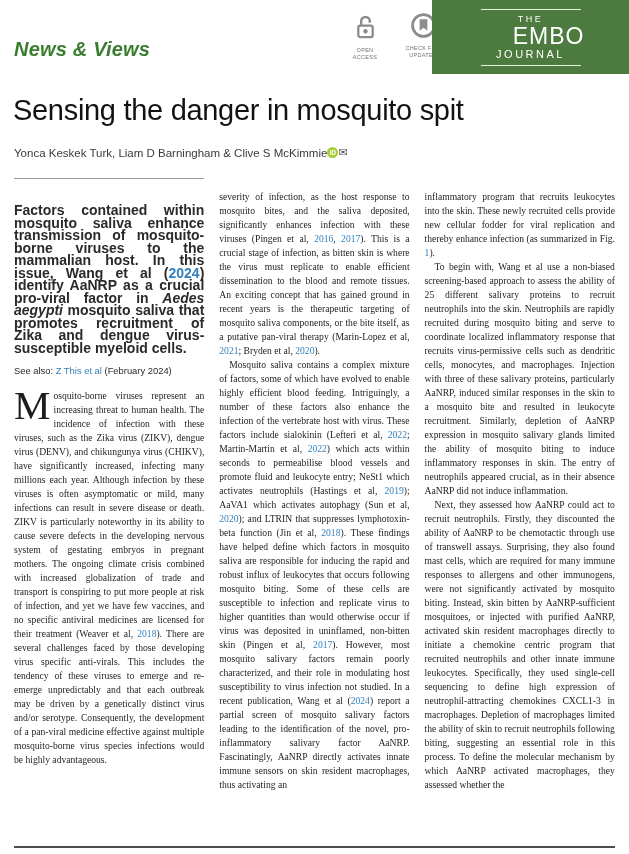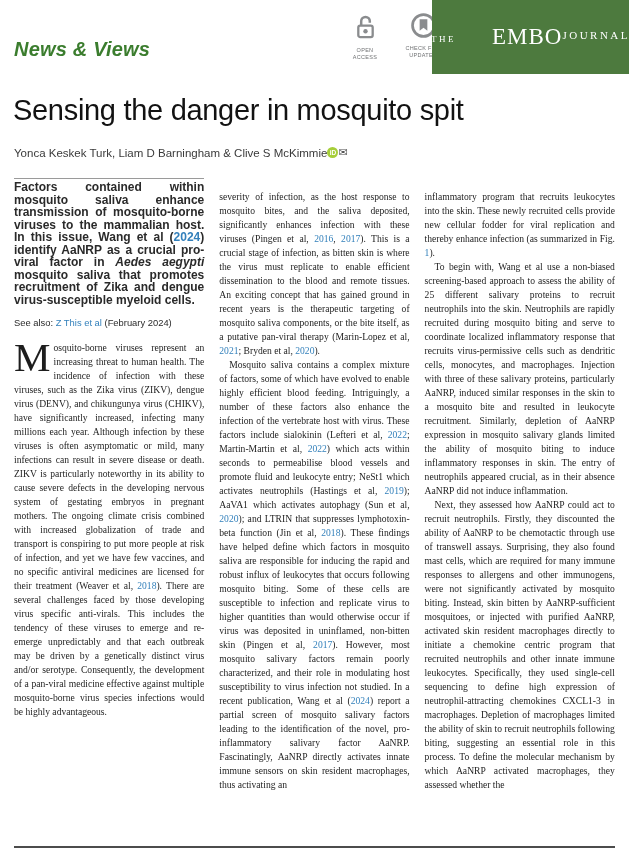--- a/index.html
+++ b/index.html
@@ -18,22 +18,22 @@
   .badges { position:absolute; left:343px; top:13px; display:flex; gap:14px; }
   .badge { display:flex; flex-direction:column; align-items:center; width:44px; }
   .badge-label {
     margin-top:3px; font-family:"Liberation Sans", sans-serif;
     font-size:5.5px; line-height:6.5px; color:#6f7173; text-align:center;
     letter-spacing:.3px; white-space:pre-line;
   }
   .logo {
     position:absolute; top:0; right:0; width:197px; height:74px;
     background:#4d7a3e; color:#fff; text-align:center;
-    font-family:Liberation Serif, serif;
-    display:flex; flex-direction:row; align-items:center; justify-content:center;
+    font-family:Liberation Sans, sans-serif;
+    display:flex; flex-direction:column; align-items:center; justify-content:center;
   }
   .logo-rule { width:100px; height:1px; background:#e8efe4; }
   .logo-the { font-size:9px; letter-spacing:2.5px; margin-top:4px; }
   .logo-embo { font-size:23px; letter-spacing:1px; line-height:24px;margin-left:36px; }
   .logo-journal { font-size:11px; letter-spacing:2.5px; margin-bottom:5px; }
   
   .title {
     position:absolute; left:13px; top:94px; width:600px;
     font-family:"Liberation Sans", sans-serif; font-weight:400;
     font-size:29px; letter-spacing:-.3px; color:#121212;
@@ -51,23 +51,23 @@
   }
   .mail { font-size:11px; color:#4a4a4a; line-height:11px; }
   
   .columns {
     position:absolute; left:14px; top:178px; width:601px;
     display:flex; gap:15px;
   }
   .col { width:190.3px; font-size:9.6px; line-height:14px; text-align:justify; }
   .col.mid, .col.right { padding-top:12px; }
   .abstract {
-    border-top:1px solid #9a9a9a; padding-top:2px;
+    border-top:1px solid #9a9a9a; padding-top:25px;
     font-family:"Liberation Sans", sans-serif; font-weight:700;
-    font-size:12px; line-height:12.5px; color:#2a2a2a; text-align:justify;
+    font-size:14px; line-height:12.5px; color:#2a2a2a; text-align:justify;
   }
   .see-also {
     margin-top:11px; margin-bottom:12px;
     font-family:"Liberation Sans", sans-serif; font-size:9.4px;
     line-height:12px; color:#2a2a2a; text-align:left;
   }
   .para { text-align:justify; }
   .para.indent { text-indent:10px; }
   .dropcap {
     float:left; font-size:41px; line-height:29px; padding:2px 3px 0 0;

